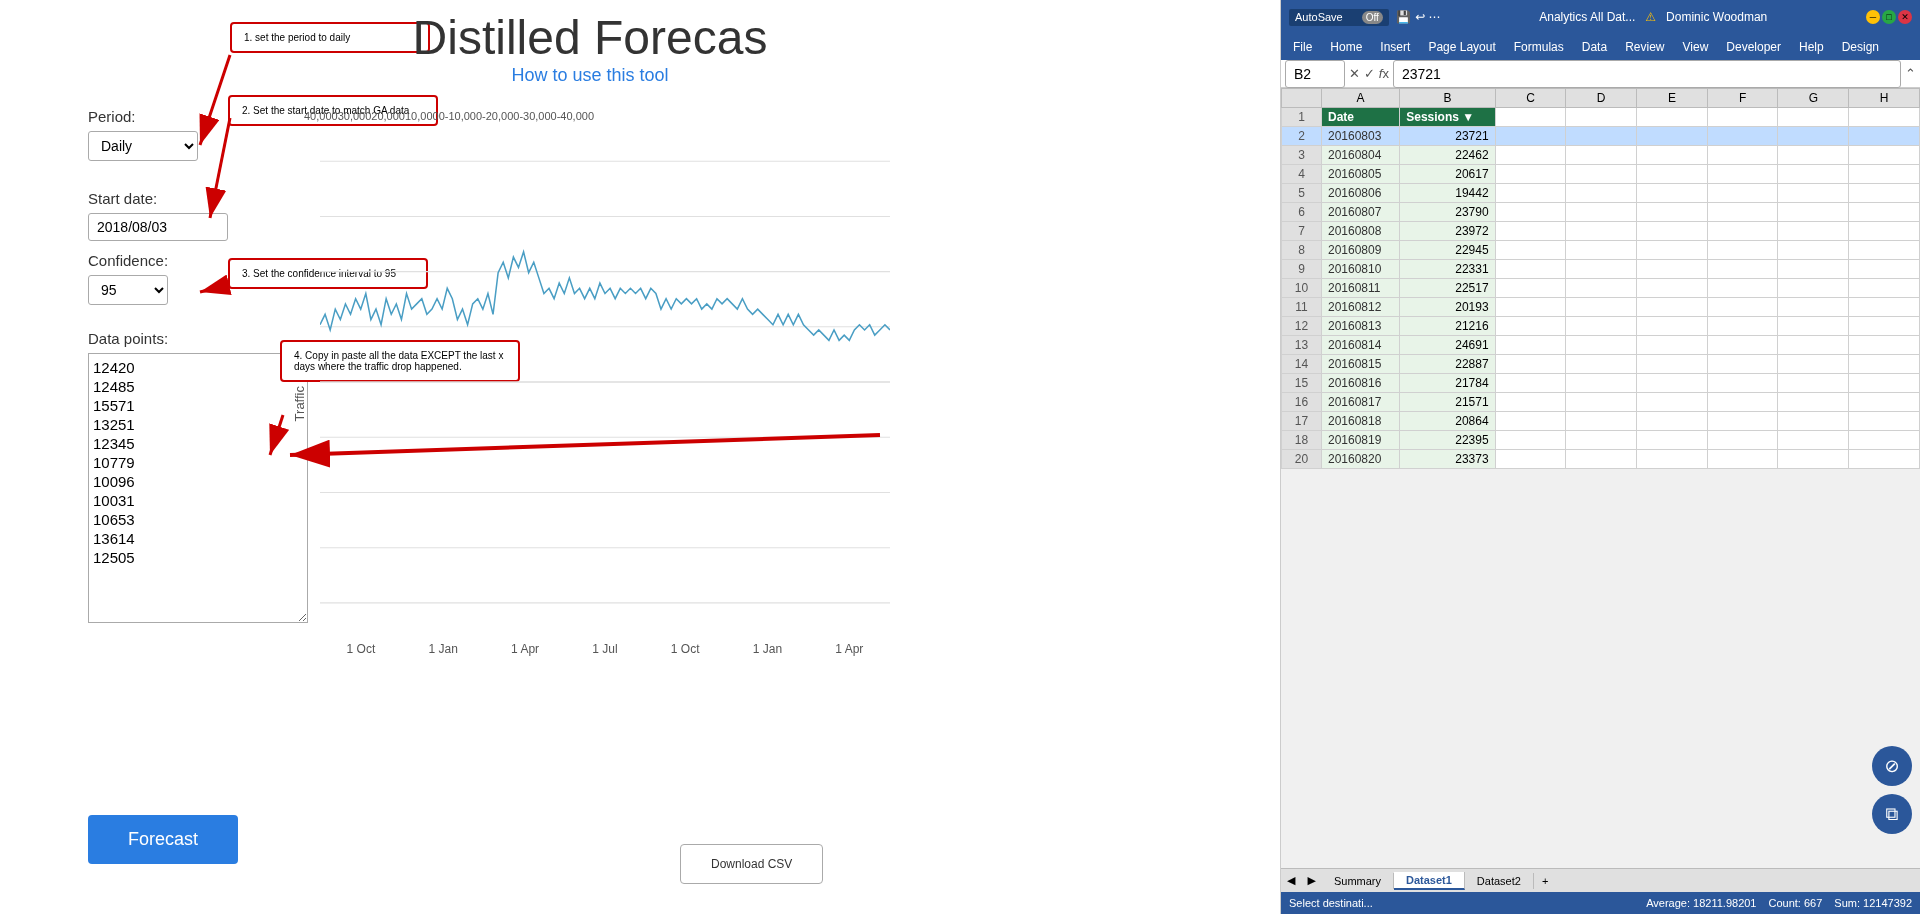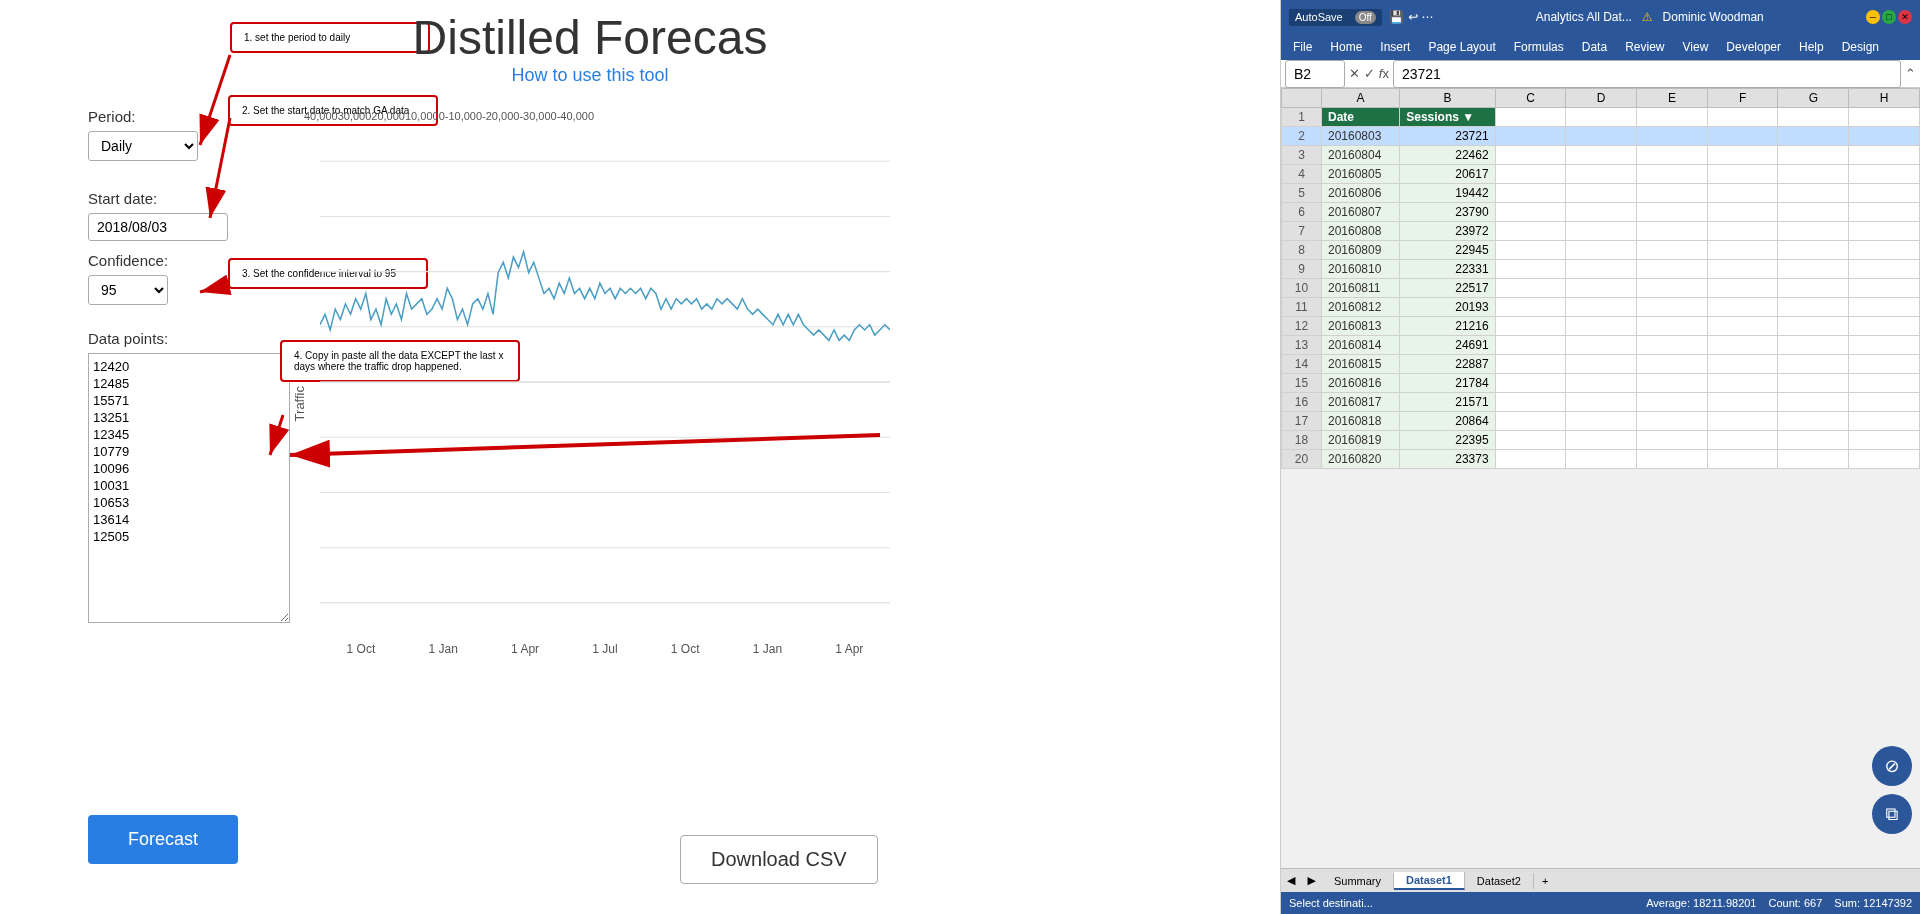--- a/index.html
+++ b/index.html
@@ -72,25 +72,25 @@
       width: 110px;
       appearance: auto;
     }
 
     .period-group { position: absolute; top: 108px; left: 88px; }
     .startdate-group { position: absolute; top: 190px; left: 88px; }
     .confidence-group { position: absolute; top: 252px; left: 88px; }
     .datapoints-group { position: absolute; top: 330px; left: 88px; }
 
     .datapoints-list {
-      width: 202px;
+      width: 220px;
       height: 270px;
       border: 1px solid #aaa;
       overflow-y: scroll;
-      font-size: 13px;
+      font-size: 15px;
       padding: 4px;
       background: #fff;
       resize: both;
     }
 
     .datapoints-list div {
       padding: 1px 0;
     }
 
     .forecast-btn {
@@ -160,21 +160,21 @@
     
     .download-btn {
       position: absolute;
       bottom: 20px;
       left: 550px;
       background: #fff;
       color: #333;
       border: 1px solid #aaa;
       border-radius: 4px;
       padding: 12px 30px;
-      font-size: 20px;
+      font-size: 12px;
       cursor: pointer;
     }
 
     
     .excel-panel {
       position: absolute;
       right: 0;
       top: 0;
       width: 640px;
       height: 914px;
@@ -194,21 +194,21 @@
       padding: 0 8px;
       gap: 8px;
       font-size: 12px;
     }
 
     .excel-titlebar .autosave {
       font-size: 11px;
       background: #1a3f72;
       padding: 2px 6px;
       border-radius: 2px;
-      display: flex; align-items: center; gap: 12px;
+      display: flex; align-items: center; gap: 19px;
     }
 
     .excel-titlebar .toggle-off {
       background: #888;
       border-radius: 10px;
       padding: 1px 4px;
       font-size: 10px;
     }
 
     .excel-titlebar .title-text {

